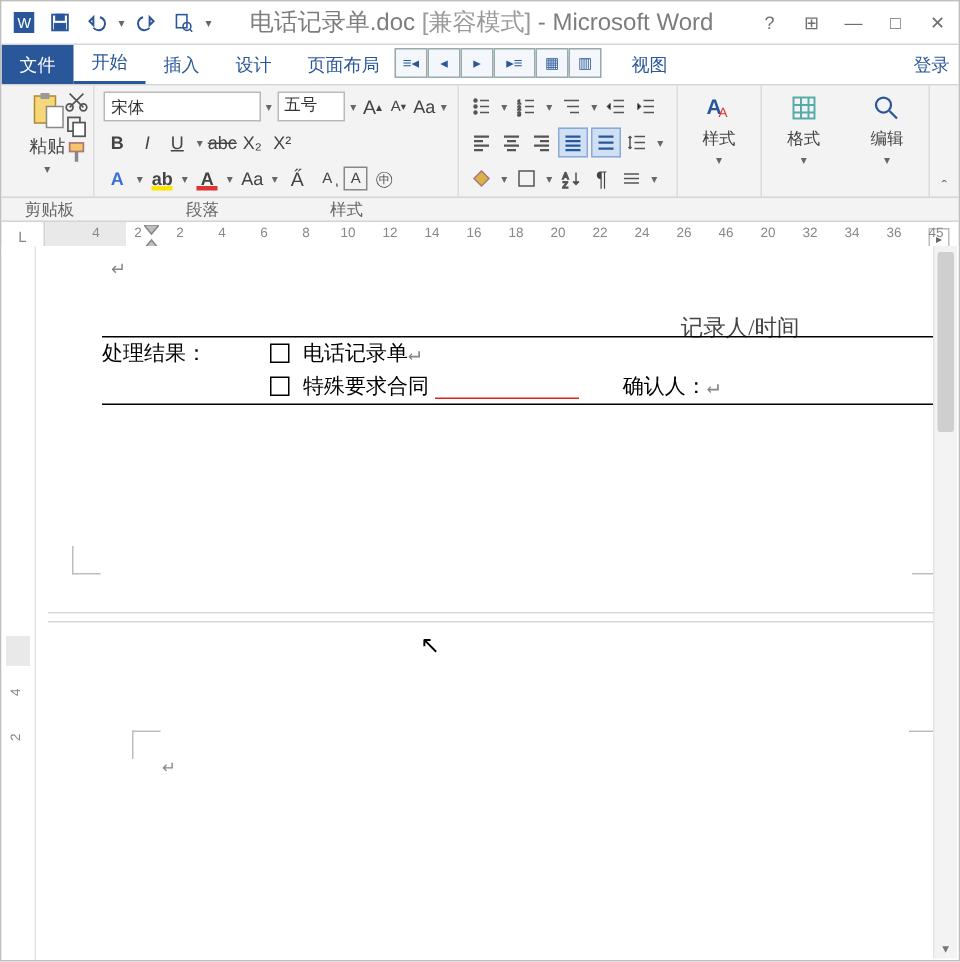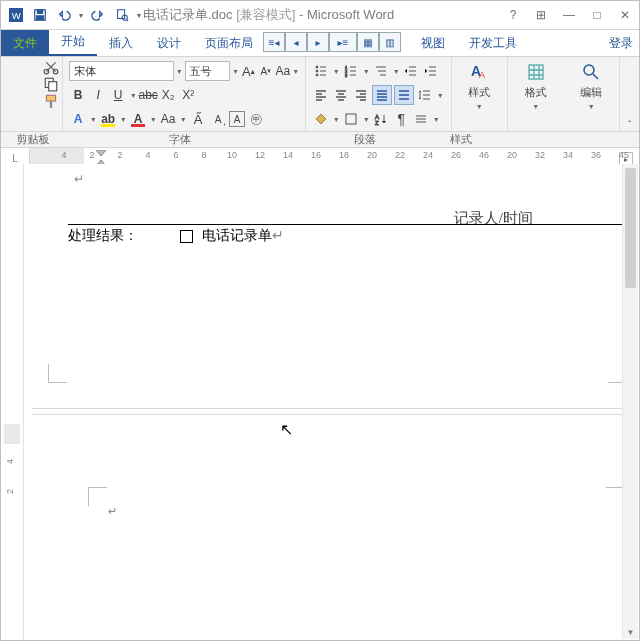--- a/index.html
+++ b/index.html
@@ -3,29 +3,29 @@
 <meta charset="utf-8">
 <style>
   html,body{margin:0;padding:0;font-family:"Microsoft YaHei","SimSun",sans-serif;font-size:12px;background:#fff;color:#444}
   body{width:640px;height:641px;overflow:hidden;position:relative;border:1px solid #bfbfbf;box-sizing:border-box}
 
   
   .titlebar{height:28px;background:#fff;display:flex;align-items:center;border-bottom:1px solid #d4d4d4}
   .titlebar .qat{display:flex;align-items:center;gap:2px;padding-left:4px}
   .qat-btn{width:22px;height:22px;display:flex;align-items:center;justify-content:center;color:#2a579a;cursor:pointer}
   .qat-btn svg{width:14px;height:14px}
-  .title-text{flex:1;color:#7d7d7d;font-size:13px;white-space:nowrap}
+  .title-text{flex:1;text-align:center;color:#7d7d7d;font-size:16px;white-space:nowrap}
   .title-text .compat{color:#9a9a9a}
   .winctrl{display:flex;align-items:center;gap:0}
   .winctrl .wc{width:28px;height:22px;display:flex;align-items:center;justify-content:center;color:#6f6f6f;cursor:pointer}
 
   
   .tabs{height:26px;background:#fff;display:flex;align-items:flex-end;border-bottom:1px solid #d4d4d4;position:relative}
   .tab{padding:0 12px;height:26px;display:flex;align-items:center;color:#2a579a;font-size:12px;cursor:pointer}
-  .tab.file{background:#2a579a;color:#84cc16}
+  .tab.file{background:#2a579a;color:#ffffff}
   .tab.active{color:#2a579a;border-bottom:2px solid #2a579a;font-weight:500}
   .tabs-right{position:absolute;right:6px;top:0;height:26px;display:flex;align-items:center;color:#2a579a;font-size:12px;cursor:pointer}
 
   
   .overlay-ctrl{position:absolute;left:262px;top:31px;display:flex;gap:-1px}
   .overlay-ctrl .oc{width:20px;height:18px;border:1px solid #9aa;background:#f3f6fb;display:flex;align-items:center;justify-content:center;color:#2a579a;font-size:10px;cursor:pointer}
   .overlay-ctrl .dbl{width:26px}
 
   
   .ribbon{height:74px;background:#f3f3f3;border-bottom:1px solid #d4d4d4;display:flex}
@@ -38,21 +38,21 @@
   .g-clip{width:52px}
   .g-clip .paste{display:flex;flex-direction:column;align-items:center;gap:2px}
   .g-clip .paste svg{width:24px;height:26px}
   .g-clip .mini{position:absolute;right:3px;top:3px;display:flex;flex-direction:column;gap:3px}
   .g-clip .mini .mb{width:16px;height:14px}
 
   
   .g-font{width:230px}
   .g-font .row{display:flex;align-items:center;gap:2px;height:20px}
   .fontname{width:112px;height:18px;border:1px solid #b8b8b8;background:#fff;display:flex;align-items:center;padding:0 4px;font-size:11px;color:#333}
-  .fontsize{width:42px;height:18px;border:1px solid #b8b8b8;background:#fff;display:flex;align-items:center;padding:0 4px;font-size:11px;color:#333}
+  .fontsize{width:42px;height:18px;border:1px solid #b8b8b8;background:#fff;display:flex;align-items:flex-start;padding:0 4px;font-size:11px;color:#333}
   .fbtn{width:18px;height:18px;font-size:12px}
   .fbtn.bold{font-weight:bold}
   .fbtn.italic{font-style:italic}
   .fbtn.under{text-decoration:underline}
   .fbtn.strike{text-decoration:line-through}
   .colorbar{width:18px;height:18px;position:relative}
   .colorbar .ltr{font-weight:bold;font-size:12px;text-align:center}
   .colorbar .bar{position:absolute;left:2px;right:2px;bottom:1px;height:3px}
 
   
@@ -91,21 +91,21 @@
   .pages{flex:1;overflow:hidden;background:#fff;position:relative}
 
   .page{position:absolute;left:8px;right:8px;background:#fff}
   .p1{top:0;height:406px}
   .gap{position:absolute;left:8px;right:8px;top:406px;height:16px}
   .gap::before,.gap::after{content:"";position:absolute;left:0;right:0;border-top:1px solid #d8d8d8}
   .gap::before{top:4px}.gap::after{top:10px}
   .p2{top:246px;height:230px;border-top:1px solid #fff}
 
   
-  .tbl{position:absolute;left:36px;right:0;top:60px;font-family:Liberation Serif, serif;font-size:14px;color:#000}
+  .tbl{position:absolute;left:36px;right:0;top:60px;font-family:Liberation Mono, monospace;font-size:14px;color:#000}
   .tblrow{display:flex;align-items:center;height:22px}
   .tbl .cell1{width:102px}
   .tbl .cell2{width:32px;text-align:center}
   .tbl .cell3{flex:1}
   .tbl .topline{border-top:1px solid #000}
   .tbl .botline{border-bottom:1px solid #000}
   .checkbox{display:inline-block;width:11px;height:11px;border:1px solid #000;vertical-align:middle}
   .redu{display:inline-block;border-bottom:1.5px solid #d22;width:96px;margin:0 4px;position:relative;top:4px}
 
   .cornerMark{position:absolute;width:18px;height:18px}
@@ -178,36 +178,44 @@
 <div class="tabs">
   <div class="tab file">文件</div>
   <div class="tab active">开始</div>
   <div class="tab">插入</div>
   <div class="tab">设计</div>
   <div class="tab">页面布局</div>
   <div class="tab">引用</div>
   <div class="tab">邮件</div>
   <div class="tab">审阅</div>
   <div class="tab">视图</div>
-  <div class="tab">开发工具</div>
   <div class="tabs-right">登录</div>
 </div>
 
 <div class="overlay-ctrl">
   <div class="oc">≡◂</div>
   <div class="oc">◂</div>
   <div class="oc">▸</div>
   <div class="oc dbl">▸≡</div>
   <div class="oc">▦</div>
   <div class="oc">▥</div>
 </div>
 
 <div class="ribbon">
 
   <div class="rgroup g-clip">
+    <div class="paste iconbtn">
+      <svg viewBox="0 0 24 26">
+          <rect x="3" y="3" width="14" height="18" fill="#f7d77a" stroke="#b08b2e"></rect>
+          <rect x="7" y="1" width="6" height="4" fill="#9a9a9a"></rect>
+          <rect x="11" y="10" width="11" height="14" fill="#fff" stroke="#888"></rect>
+        </svg>
+      <span class="lbl">粘贴</span>
+      <span class="dd"></span>
+    </div>
     <div class="mini">
       <div class="mb iconbtn">
           <svg viewBox="0 0 14 14">
             <path d="M3 3l8 8M11 3l-8 8" stroke="#555"></path>
             <circle cx="3" cy="11" r="2" fill="none" stroke="#555"></circle>
             <circle cx="11" cy="11" r="2" fill="none" stroke="#555"></circle>
           </svg>
         </div>
       <div class="mb iconbtn">
           <svg viewBox="0 0 14 14">
@@ -404,21 +412,20 @@
         </svg>
       <span class="lbl">编辑</span>
       <span class="dd"></span>
     </div>
   </div>
   <div class="collapse">ˆ</div>
 </div>
 
 <div class="grouplabels">
   <div style="width:64px">剪贴板</div>
-  <div style="width:230px">字体</div>
   <div style="width:140px">段落</div>
   <div style="width:52px">样式</div>
   <div style="flex:1"></div>
 </div>
 
 <div class="rulerwrap">
   <div class="ruler-corner">L</div>
   <div class="ruler">
     <div class="greybar" style="width:54px"></div>
     <div class="indent" style="left:66px">
@@ -465,20 +472,28 @@
       <span style="position:absolute;left:42px;top:8px;font-family:SimSun;color:#888">↵</span>
 
       <div style="position:absolute;right:98px;top:45px;font-family:Liberation Serif, serif;font-size:15px">记录人/时间</div>
 
       <div class="tbl">
         <div class="tblrow topline">
           <div class="cell1">处理结果：</div>
           <div class="cell2"><span class="checkbox"></span></div>
           <div class="cell3"><span>电话记录单</span><span style="color:#888">↵</span></div>
         </div>
+        <div class="tblrow botline">
+          <div class="cell1"></div>
+          <div class="cell2"><span class="checkbox"></span></div>
+          <div class="cell3">
+            <span>特殊要求合同</span><span class="redu"></span>
+            &nbsp;&nbsp;<span>确认人：</span><span style="color:#888">↵</span>
+          </div>
+        </div>
       </div>
 
       <div class="cornerMark bl" style="left:16px;top:200px"></div>
       <div class="cornerMark br" style="right:4px;top:200px"></div>
     </div>
 
     <div class="gap" style="top:240px"></div>
 
     <div class="page p2" style="top:258px">
       <div class="cornerMark tl" style="left:56px;top:64px"></div>

